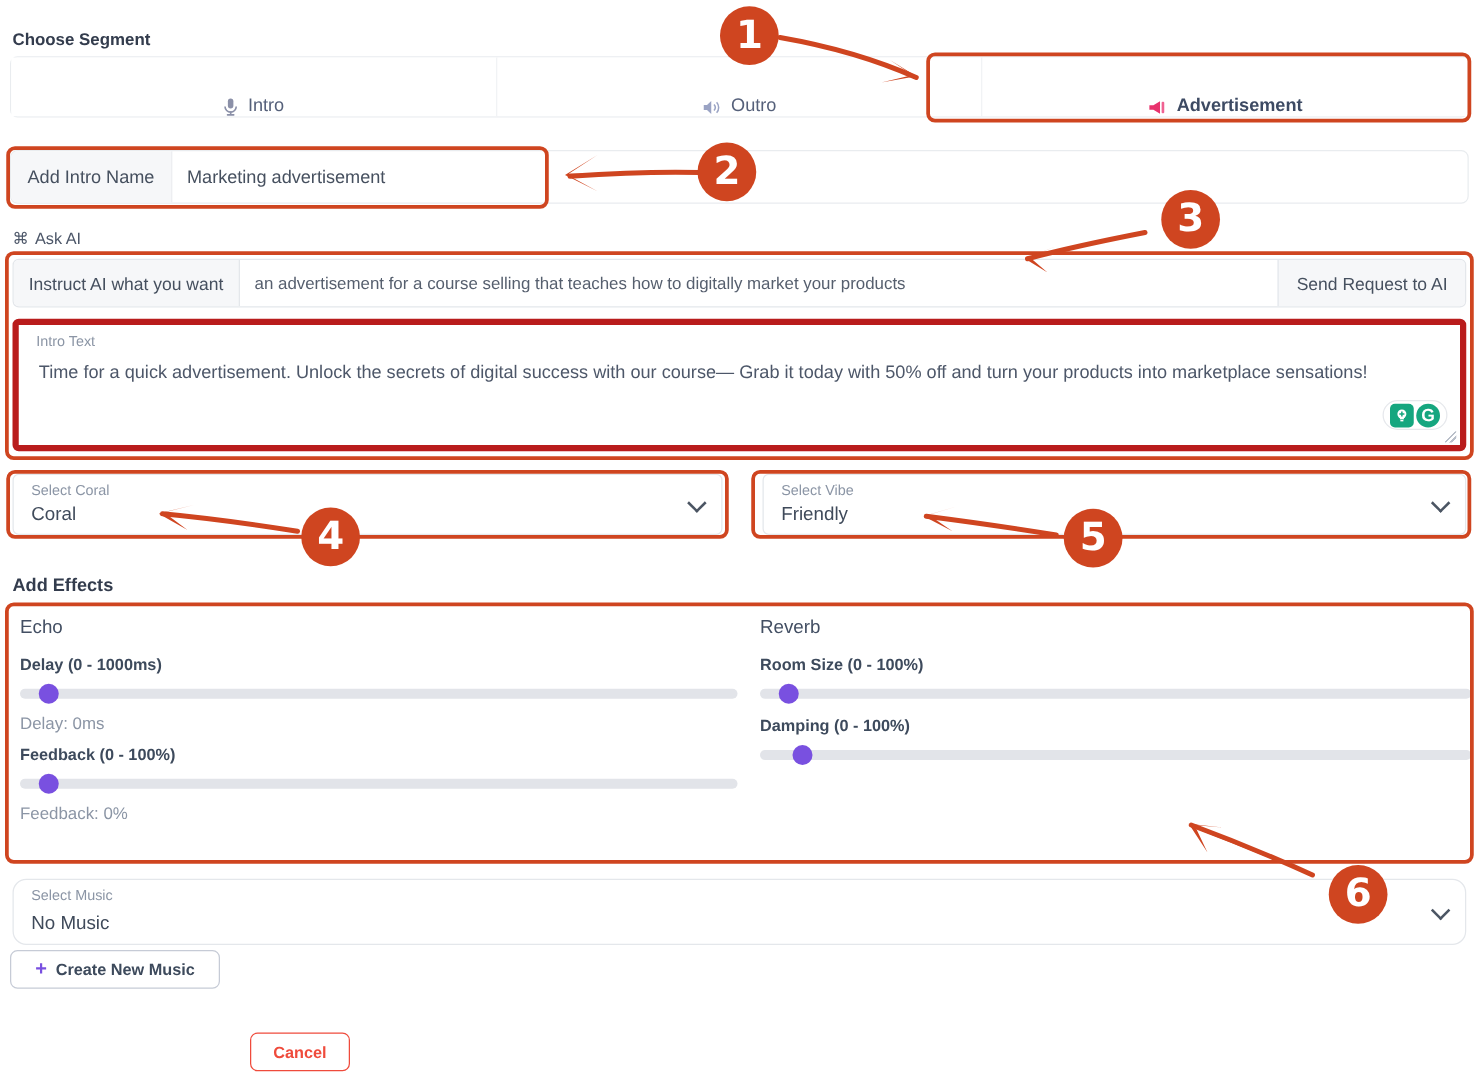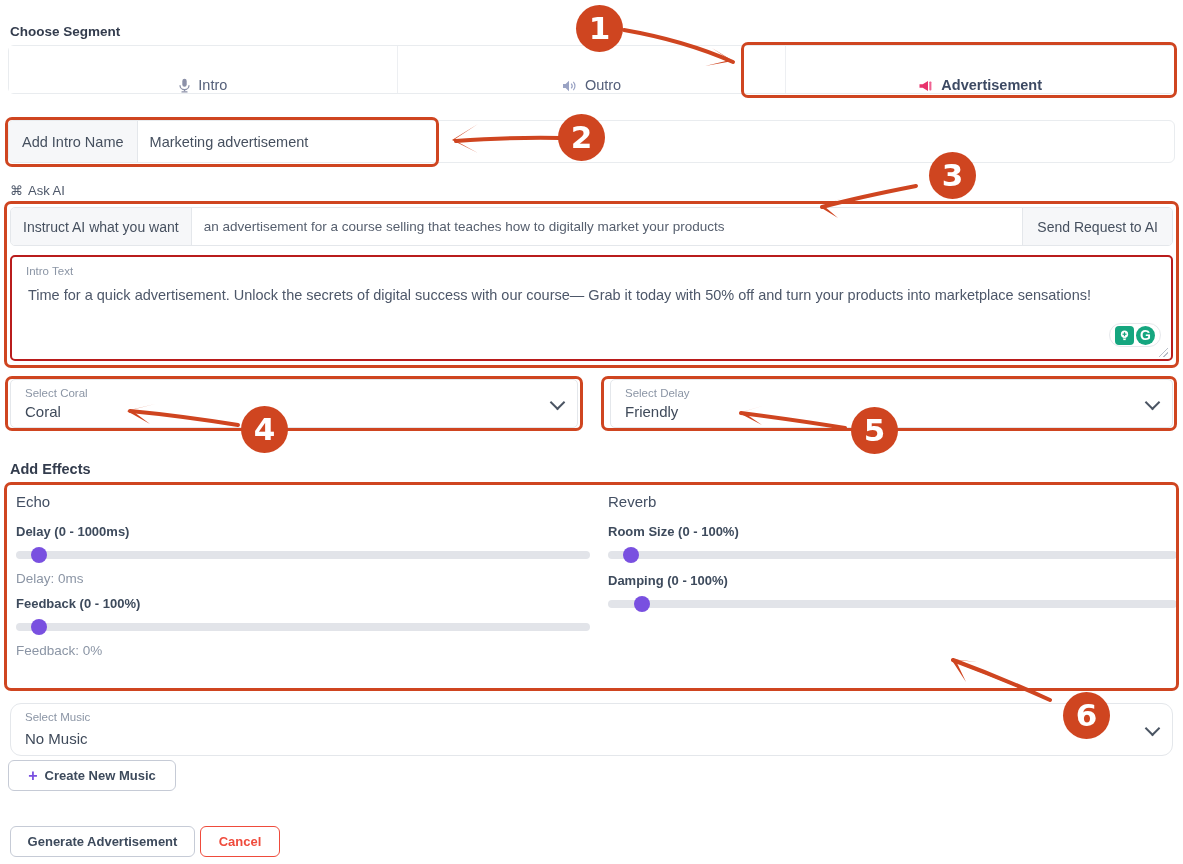--- a/index.html
+++ b/index.html
@@ -96,21 +96,21 @@
   }
   .send-btn {
     display: flex; align-items: center; padding: 0 14px;
     background: #f6f7f9; border-left: 1px solid #e4e7eb;
     font-size: 14px; color: #46505f; white-space: nowrap;
     cursor: pointer;
   }
   .intro-text-box {
     position: absolute; left: 2px; top: 50px;
     width: 1163px; height: 106px;
-    border: 2px solid #b91c1c; border-radius: 5px;
+    border: 5px solid #b91c1c; border-radius: 5px;
     background: #fff;
   }
   .intro-text-label {
     position: absolute; left: 14px; top: 8px;
     font-size: 11.5px; color: #8b95a5;
   }
   .intro-text-body {
     position: absolute; left: 14px; top: 26px;
     width: 1130px;
     font-size: 14.5px; color: #4d5769; line-height: 1.4;
@@ -299,21 +299,21 @@
     </div>
   </div>
 
   <div class="sel" id="sel-voice">
     <div class="sel-label">Select Coral</div>
     <div class="sel-value">Coral</div>
     <span class="chev"></span>
   </div>
 
   <div class="sel" id="sel-vibe">
-    <div class="sel-label">Select Delay</div>
+    <div class="sel-label">Select Vibe</div>
     <div class="sel-value">Friendly</div>
     <span class="chev"></span>
   </div>
 
   <div class="add-effects-title">Add Effects</div>
 
   <div class="fx-panel">
 
     <div class="fx-col" id="fx-echo">
       <div class="fx-title">Echo</div>
@@ -356,21 +356,20 @@
     <div class="sel-label">Select Music</div>
     <div class="sel-value">No Music</div>
     <span class="chev"></span>
   </div>
 
   <div class="btn" id="create-music-btn">
     <span class="plus-ico">+</span>
     <span>Create New Music</span>
   </div>
 
-  <div class="btn" id="generate-btn">Generate Advertisement</div>
   <div class="btn" id="cancel-btn">Cancel</div>
 
   <div class="anno" style="inset:0;">
 
     <div class="hl" style="left:741px;top:42px;width:436px;height:56px;"></div>
     <div class="hl" style="left:5px;top:117px;width:434px;height:50px;"></div>
     <div class="hl" style="left:4px;top:201px;width:1175px;height:167px;"></div>
     <div class="hl" style="left:5px;top:376px;width:578px;height:55px;"></div>
     <div class="hl" style="left:601px;top:376px;width:576px;height:55px;"></div>
     <div class="hl" style="left:4px;top:482px;width:1175px;height:209px;"></div>

